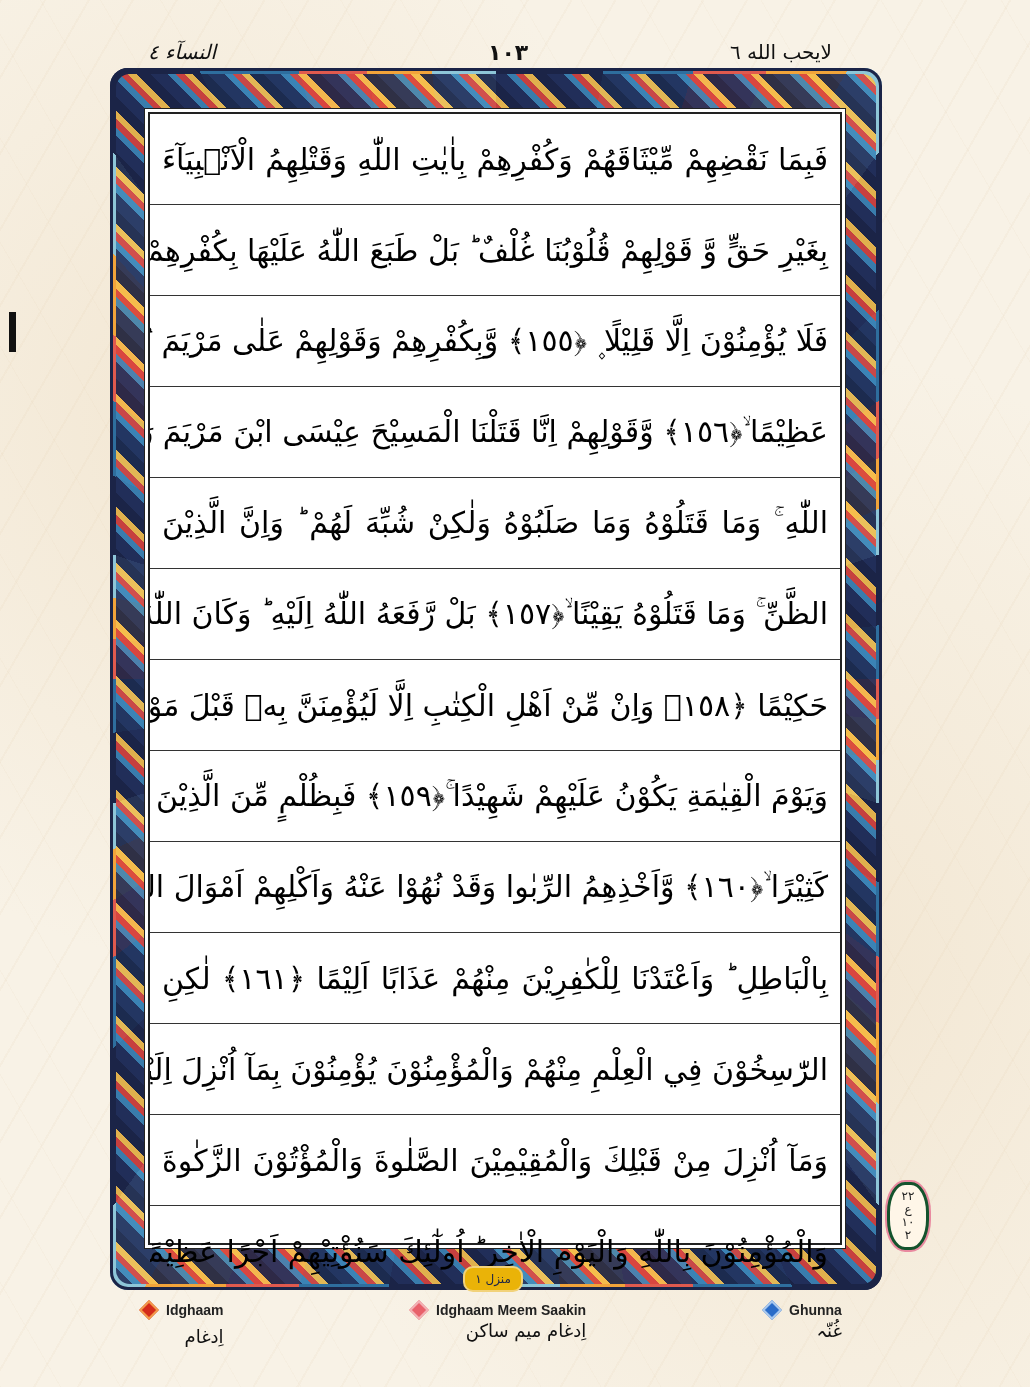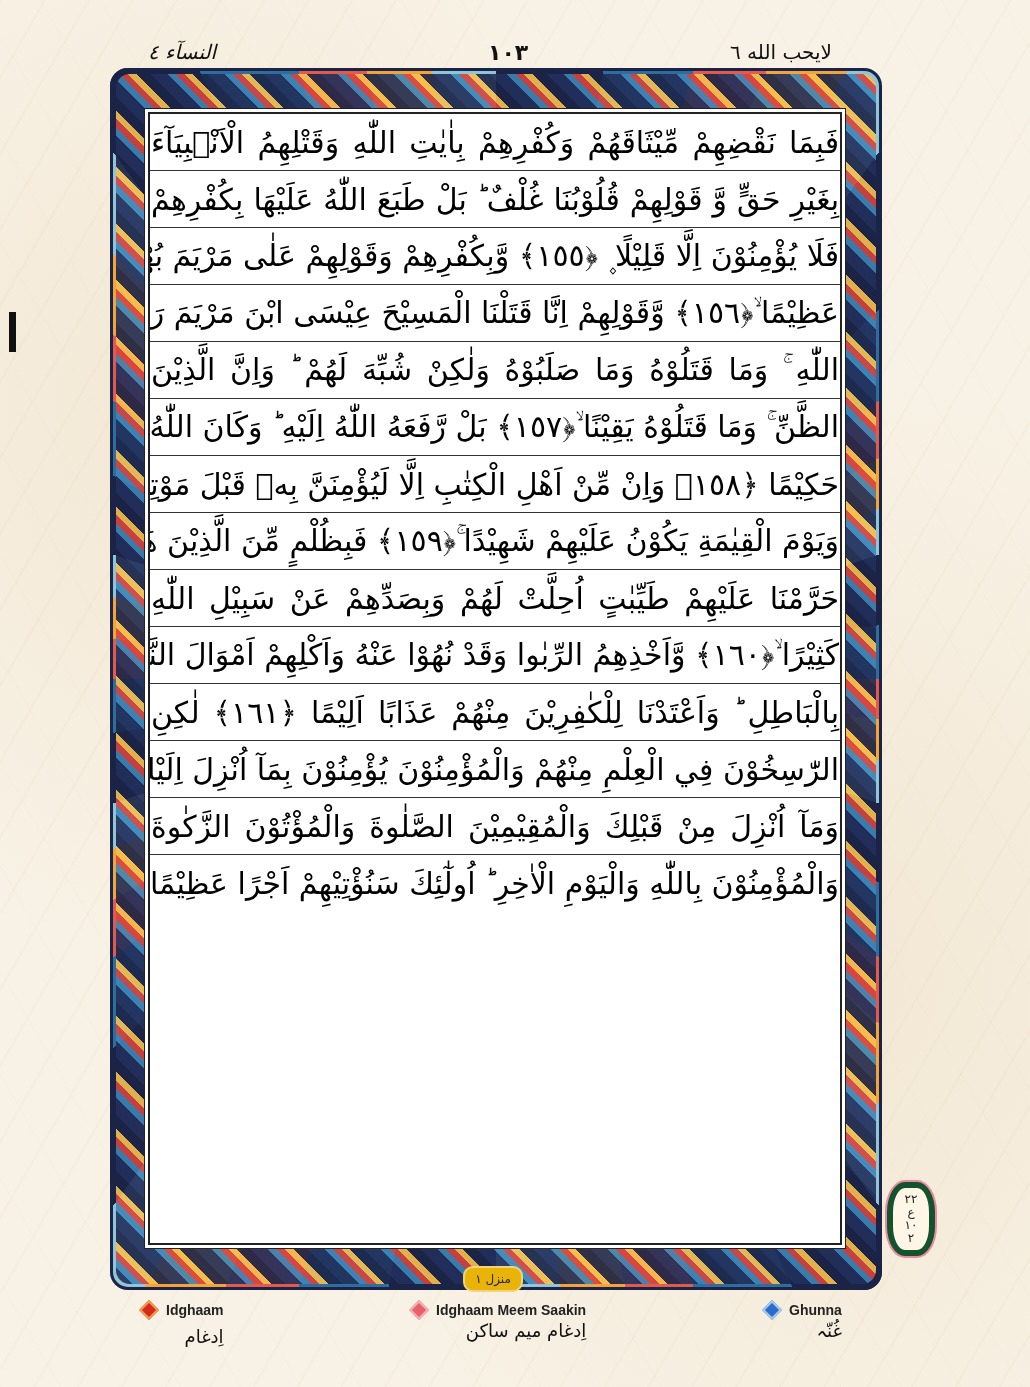--- a/index.html
+++ b/index.html
@@ -35,31 +35,31 @@
       radial-gradient(circle at 90% 90%, #e94b5b 0 10px, transparent 11px),
       repeating-linear-gradient(45deg, #22305c 0 12px, #3d86b8 12px 18px, #d9443f 18px 24px, #f6c04e 24px 30px, #1b2447 30px 40px);
     opacity:0.9;
   }
   .text-box {
     position:absolute; left:148px; top:112px; width:694px; height:1133px;
     background:#fff; border:2px solid #222; box-sizing:border-box;
     box-shadow: 0 0 0 3px #fff, 0 0 0 4px #222;
   }
   .line {
-    height:57px; box-sizing:border-box; border-bottom:1.5px solid #333;
+    height:91px; box-sizing:border-box; border-bottom:1.5px solid #333;
     direction:rtl; display:flex; align-items:center; justify-content:space-between;
-    padding:0 1px; font-family:"DejaVu Sans", sans-serif; font-size:30px; color:#000;
+    padding:0 12px; font-family:"DejaVu Sans", sans-serif; font-size:30px; color:#000;
     white-space:nowrap; overflow:hidden; text-align-last:justify;
   }
   .line:last-child { border-bottom:none; }
   .line span { display:block; width:100%; text-align:justify; text-align-last:justify; }
 
   .juz-marker {
     position:absolute; left:887px; top:1182px; width:36px; height:62px;
-    background:#fff6e8; border:6px solid #14532d; border-radius:18px/30px;
+    background:#fff6e8; border:3px solid #14532d; border-radius:18px/30px;
     box-shadow: 0 0 0 2px #e98aa0;
     display:flex; flex-direction:column; align-items:center; justify-content:center;
     font-size:12px; line-height:13px; color:#222; direction:rtl;
   }
   .manzil {
     position:absolute; left:463px; top:1266px; width:56px; height:22px;
     background:#eab308; border:2px solid #f2d27a; border-radius:10px;
     font-size:12px; color:#1b2447; display:flex; align-items:center; justify-content:center; direction:rtl;
   }
   .legend-item { position:absolute; top:1302px; display:flex; flex-direction:column; }
@@ -104,23 +104,20 @@
   <div class="line">
       <span>الظَّنِّ ۚ وَمَا قَتَلُوْهُ يَقِيْنًا ۙ﴿١٥٧﴾ بَلْ رَّفَعَهُ اللّٰهُ اِلَيْهِ ؕ وَكَانَ اللّٰهُ عَزِيْزًا</span>
     </div>
   <div class="line">
       <span>حَكِيْمًا ﴿١٥٨﴾ وَاِنْ مِّنْ اَهْلِ الْكِتٰبِ اِلَّا لَيُؤْمِنَنَّ بِهٖ قَبْلَ مَوْتِهٖ ۚ</span>
     </div>
   <div class="line">
       <span>وَيَوْمَ الْقِيٰمَةِ يَكُوْنُ عَلَيْهِمْ شَهِيْدًا ۚ﴿١٥٩﴾ فَبِظُلْمٍ مِّنَ الَّذِيْنَ هَادُوْا</span>
     </div>
   <div class="line">
-      <span>حَرَّمْنَا عَلَيْهِمْ طَيِّبٰتٍ اُحِلَّتْ لَهُمْ وَبِصَدِّهِمْ عَنْ سَبِيْلِ اللّٰهِ</span>
-    </div>
-  <div class="line">
       <span>كَثِيْرًا ۙ﴿١٦٠﴾ وَّاَخْذِهِمُ الرِّبٰوا وَقَدْ نُهُوْا عَنْهُ وَاَكْلِهِمْ اَمْوَالَ النَّاسِ</span>
     </div>
   <div class="line">
       <span>بِالْبَاطِلِ ؕ وَاَعْتَدْنَا لِلْكٰفِرِيْنَ مِنْهُمْ عَذَابًا اَلِيْمًا ﴿١٦١﴾ لٰكِنِ</span>
     </div>
   <div class="line">
       <span>الرّٰسِخُوْنَ فِي الْعِلْمِ مِنْهُمْ وَالْمُؤْمِنُوْنَ يُؤْمِنُوْنَ بِمَآ اُنْزِلَ اِلَيْكَ</span>
     </div>
   <div class="line">
       <span>وَمَآ اُنْزِلَ مِنْ قَبْلِكَ وَالْمُقِيْمِيْنَ الصَّلٰوةَ وَالْمُؤْتُوْنَ الزَّكٰوةَ</span>

